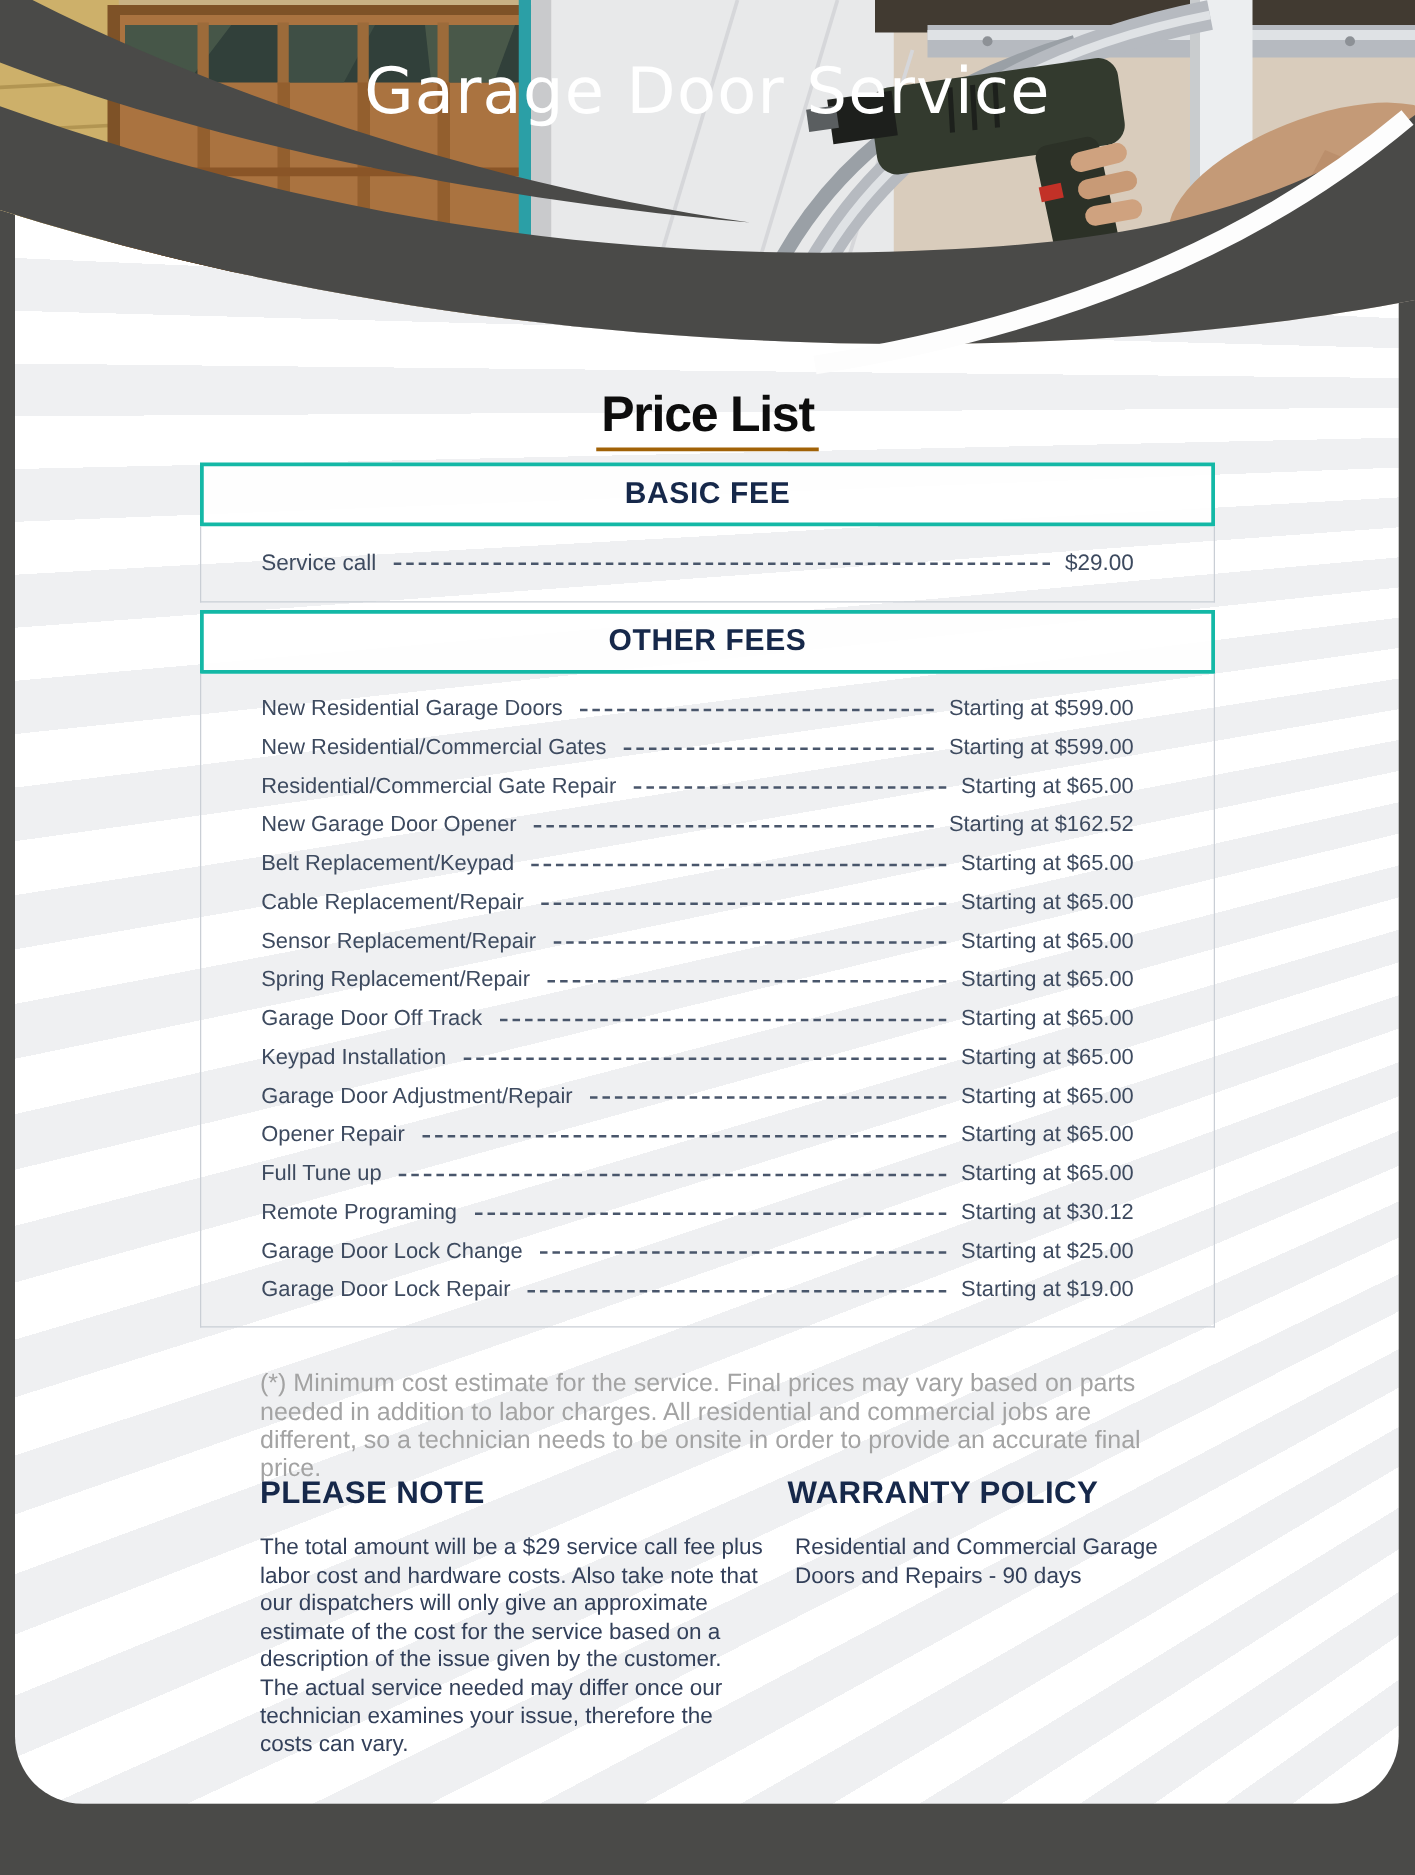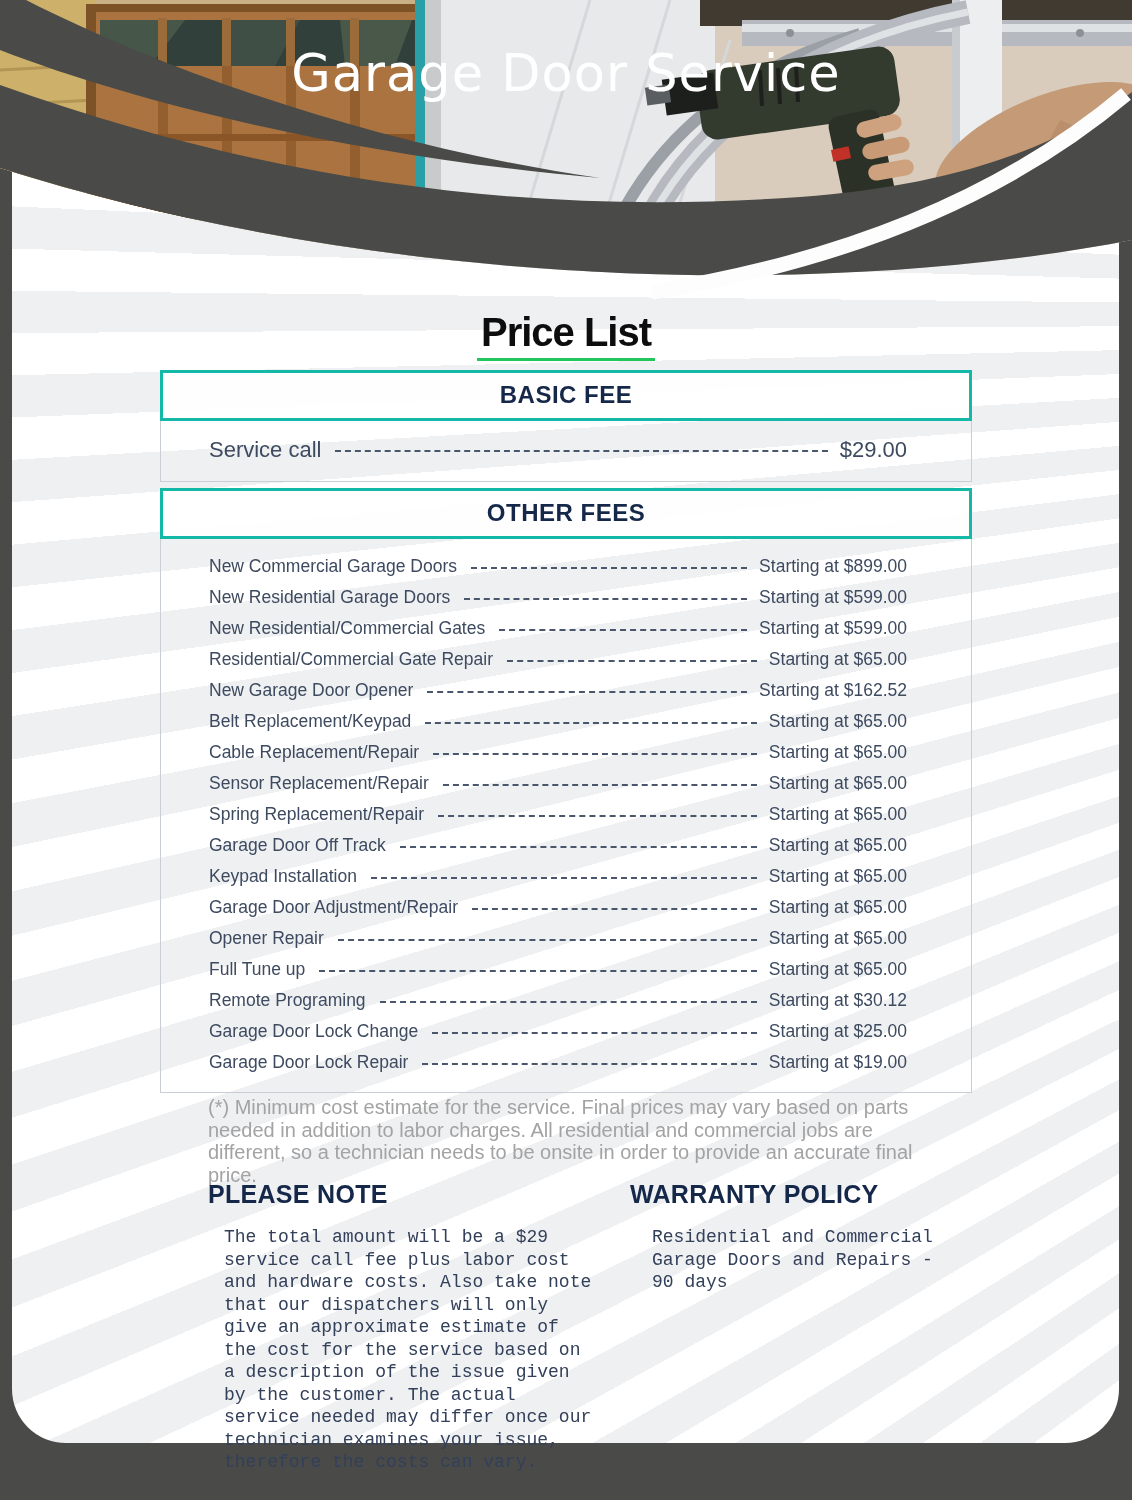--- a/index.html
+++ b/index.html
@@ -23,21 +23,21 @@
     text-align:center;
     font-family:"DejaVu Sans", sans-serif;
     font-size:51px; font-weight:400; letter-spacing:1px;
     color:#ffffff;
   }
   .price-title-wrap { position:absolute; top:310px; left:0; width:1132px; text-align:center; }
   .price-title {
     display:inline-block;
     font-size:40px; font-weight:700; letter-spacing:-1px;
     color:#0d0d0d;
-    border-bottom:3px solid #22c55e;
+    border-bottom:3px solid #a16207;
     padding:0 4px 3px 4px;
   }
   .fee-table { position:absolute; left:160px; top:370px; width:812px; }
   .sec-header {
     border:3px solid #14b8a6;
     background:rgba(255,255,255,0.92);
     text-align:center;
     font-size:24px; font-weight:700; letter-spacing:0.5px;
     color:#16284a;
     padding:8px 0 9px 0;
@@ -46,38 +46,38 @@
     border:1px solid #c9ced5; border-top:none;
     padding:16px 64px 18px 48px;
   }
   .sec-body.other { margin-top:0; padding:12px 64px 14px 48px; }
   .sec-gap { height:6px; }
   .fee-row {
     display:flex; align-items:center;
     color:#3d4a5f; font-size:17.5px; line-height:31px;
     white-space:nowrap;
   }
-  .sec-body.basic .fee-row { line-height:26px; font-size:22px; }
+  .sec-body.basic .fee-row { line-height:26px; font-size:18px; }
   .fee-label { flex:0 0 auto; padding-right:12px; }
   .fee-leader {
     flex:1 1 auto; height:0;
     border-top:2px dashed #49566b;
     margin:2px 10px 0 2px;
   }
   .fee-price { flex:0 0 auto; padding-left:2px; }
   .footnote {
     position:absolute; left:208px; top:1096px; width:740px;
     font-size:20px; line-height:22.5px; color:#a3a3a3;
   }
   .columns { position:absolute; left:208px; top:1180px; width:746px; display:flex; }
   .col-left  { width:404px; margin-right:24px; }
   .col-right { width:318px; }
   .col-heading { font-size:25px; font-weight:700; color:#16284a; margin:0 0 17px 0; letter-spacing:0.3px; }
   .col-right .col-heading { margin-left:-6px; }
-  .col-body { font-size:18px; line-height:22.5px; color:#33405a; margin:16px;font-family:Liberation Mono, monospace; }
+  .col-body { font-size:18px; line-height:22.5px; color:#33405a; margin:0; }
 </style>
 </head>
 <body>
 
 <div class="page"></div>
 
 <svg class="header-art" viewBox="0 0 1132 340" aria-hidden="true">
   <defs>
     <clipPath id="photoClip">
       <path d="M0,0 H1132 V240 C820,300 380,288 0,168 Z"></path>
@@ -196,25 +196,20 @@
       <div class="fee-row">
         <span class="fee-label">Service call</span>
         <span class="fee-leader"></span>
         <span class="fee-price">$29.00</span>
       </div>
     </div>
   <div class="sec-gap"></div>
   <div class="sec-header">OTHER FEES</div>
   <div class="sec-body other">
 
-      <div class="fee-row">
-        <span class="fee-label">New Commercial Garage Doors</span>
-        <span class="fee-leader"></span>
-        <span class="fee-price">Starting at $899.00</span>
-      </div>
 
       <div class="fee-row">
         <span class="fee-label">New Residential Garage Doors</span>
         <span class="fee-leader"></span>
         <span class="fee-price">Starting at $599.00</span>
       </div>
 
       <div class="fee-row">
         <span class="fee-label">New Residential/Commercial Gates</span>
         <span class="fee-leader"></span>

